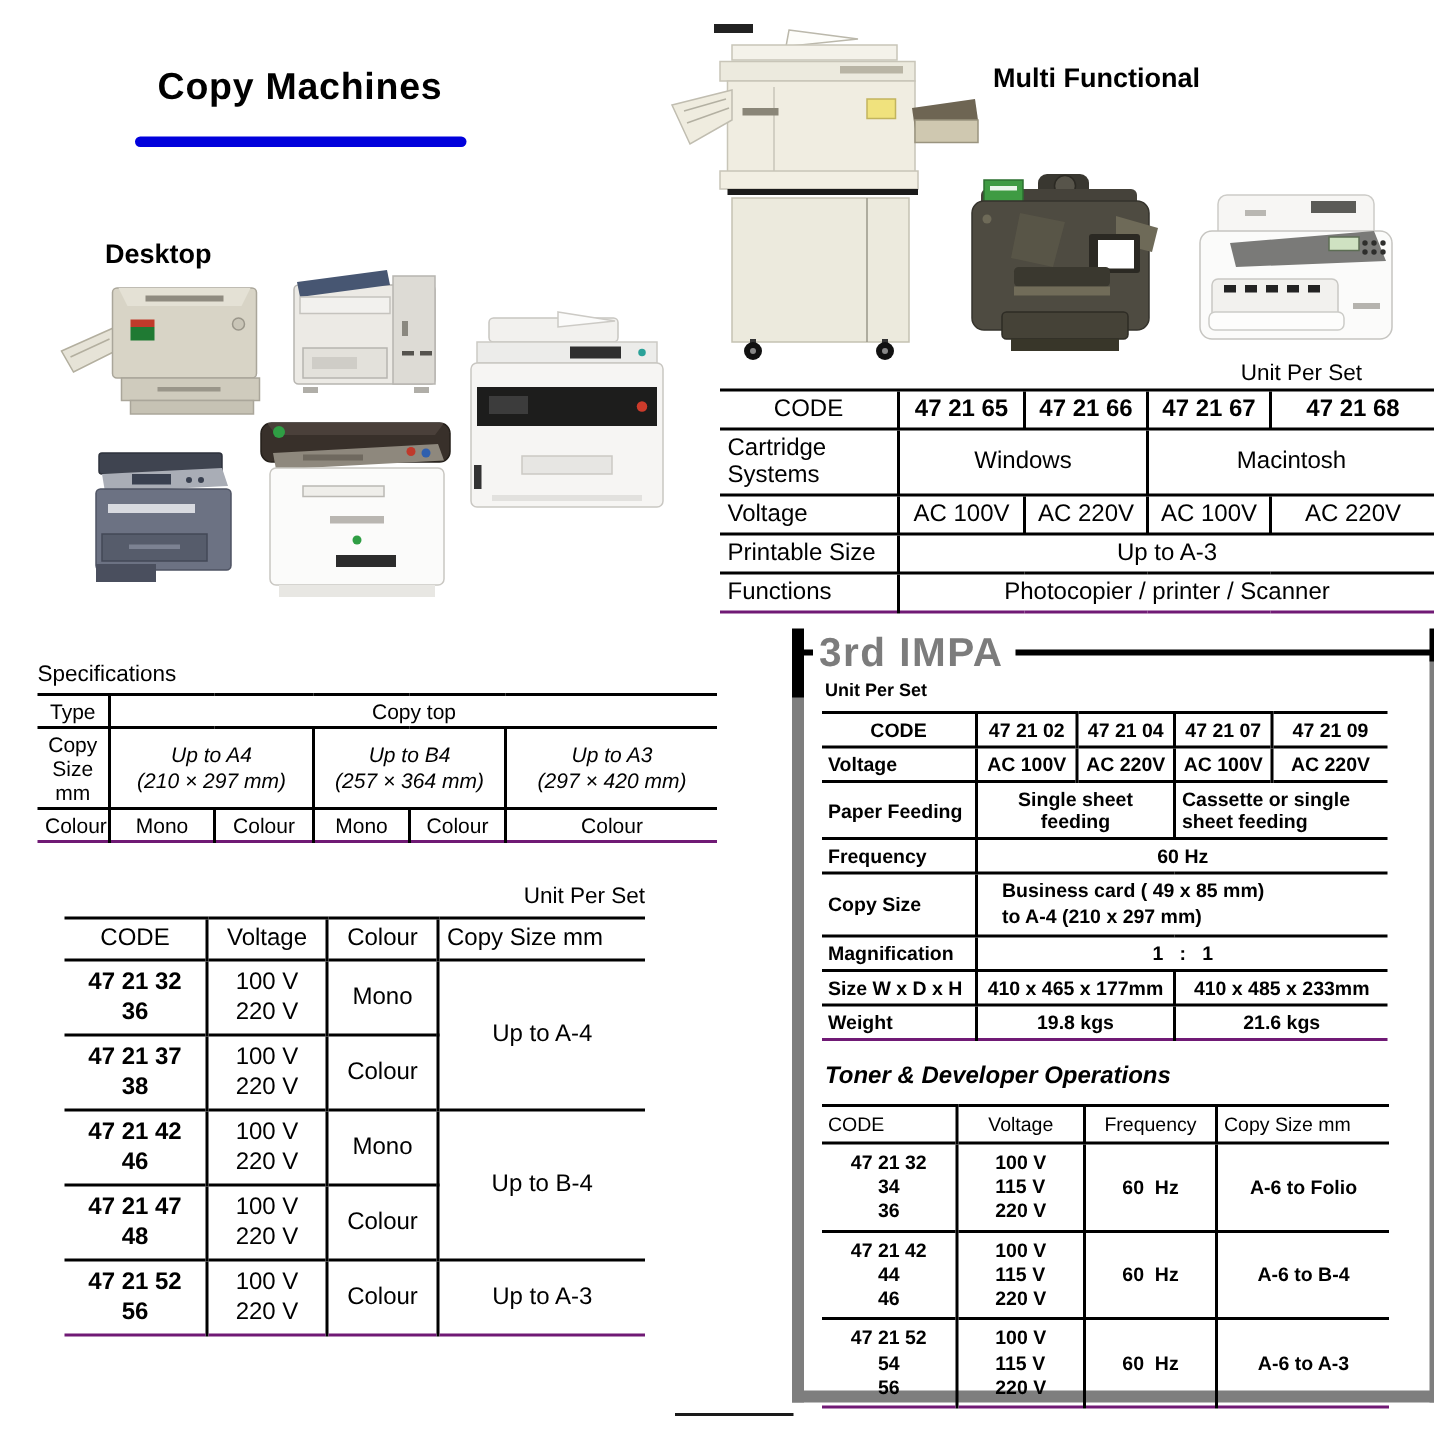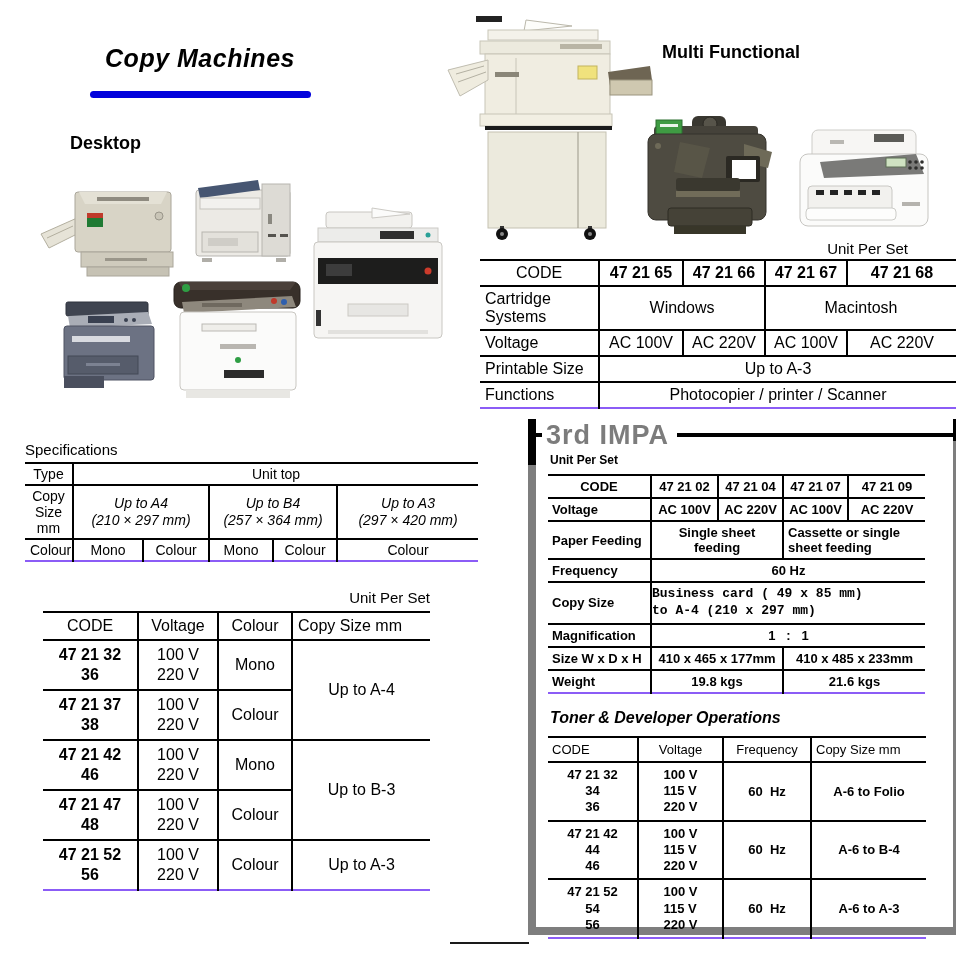--- a/index.html
+++ b/index.html
@@ -2,30 +2,30 @@
 <html><head>
 <meta charset="utf-8">
 <style>
   html,body{margin:0;padding:0;background:#fff;}
   .canvas{position:relative;width:956px;height:960px;background:#ffffff;overflow:hidden;
           font-family:"Liberation Sans",sans-serif;color:#000;}
   .abs{position:absolute;}
 
   
   .page-title{left:70px;top:44px;width:260px;text-align:center;font-size:25px;
-              font-weight:bold;font-style:italic;letter-spacing:.5px;}
+              font-weight:bold;letter-spacing:.5px;}
   .title-underline{left:90px;top:91px;width:221px;height:7px;background:#0101dc;border-radius:4px;}
   .sec-label{font-size:18px;font-weight:bold;}
-  .desktop-label{left:70px;top:133px;}
+  .desktop-label{left:70px;top:159px;}
   .mf-label{left:662px;top:42px;}
   .ups{font-size:15px;}
 
   
   table{border-collapse:collapse;table-layout:fixed;}
-  .t{border-bottom:2px solid #8b5cf6;}
+  .t{border-bottom:2px solid #701a75;}
   .t td{border-top:2px solid #000;border-left:2px solid #000;padding:2px 5px;vertical-align:middle;overflow:hidden;}
   .t tr td:first-child{border-left:none;}
   .c{text-align:center;}
   .l{text-align:left;}
   .b{font-weight:bold;}
   .pre{white-space:pre;margin-left:21px;}
   .stack{display:inline-block;text-align:center;}
   .stack span{display:block;line-height:1.25;}
   .vstack{display:inline-block;text-align:left;}
   .vstack span{display:block;line-height:1.25;}
@@ -48,21 +48,21 @@
   .impa-legend{position:absolute;left:-8px;right:-8px;top:-16px;height:32px;display:flex;align-items:center;}
   .impa-legend .dash{width:14px;height:4px;background:#000;}
   .impa-legend .legend-text{font-size:27px;font-weight:bold;color:#7c7c7c;line-height:1;
                             padding:0 8px 0 4px;background:#fff;letter-spacing:1px;}
   .impa-legend .line{flex:1;height:4px;background:#000;}
   .cart-head{display:flex;justify-content:space-between;align-items:flex-end;margin:18px 10px 0 14px;}
   .cart-title,.toner-title{font-size:16px;font-weight:bold;font-style:italic;}
   .cart-ups{font-size:12px;font-weight:bold;}
   .cart-table{margin:7px 0 0 12px;width:377px;font-size:13px;}
   .cart-table td{font-weight:bold;padding:3px 4px;}
-  .cart-table .cs-lines{padding-left:0;line-height:1.3;font-family:Liberation Mono, monospace;}
+  .cart-table .cs-lines{padding-left:16px;line-height:1.3;}
   .toner-title{display:block;margin:15px 0 0 14px;}
   .toner-table{margin:9px 0 0 12px;width:378px;font-size:13px;}
   .toner-table td{padding:4px 4px;}
   .toner-table .hdr td{font-weight:normal;}
   .toner-table .val{font-weight:bold;}
 
   .bottom-mark{left:450px;top:942px;width:79px;height:2px;background:#1a1a1a;}
 
   svg{display:block;}
 </style>
@@ -279,21 +279,21 @@
         <col style="width:48px">
         <col style="width:70px">
         <col style="width:66px">
         <col style="width:64px">
         <col style="width:64px">
         <col style="width:141px">
       </colgroup>
     <tbody>
         <tr>
       <td class="c">Type</td>
-      <td class="c" colspan="5">Unit top</td>
+      <td class="c" colspan="5">Copy top</td>
     </tr>
     <tr>
       <td class="c">Copy Size mm</td>
       <td class="c two" colspan="2">
         <div>Up to A4</div>
         <div>(210 × 297 mm)</div>
       </td>
       <td class="c two" colspan="2">
         <div>Up to B4</div>
         <div>(257 × 364 mm)</div>
@@ -337,21 +337,21 @@
     </tr>
     <tr>
       <td class="c"><span class="stack b"><span>47 21 37</span><span>38</span></span></td>
       <td class="c"><span class="vstack"><span>100 V</span><span>220 V</span></span></td>
       <td class="c">Colour</td>
     </tr>
     <tr>
       <td class="c"><span class="stack b"><span>47 21 42</span><span>46</span></span></td>
       <td class="c"><span class="vstack"><span>100 V</span><span>220 V</span></span></td>
       <td class="c">Mono</td>
-      <td class="c" rowspan="2">Up to B-3</td>
+      <td class="c" rowspan="2">Up to B-4</td>
     </tr>
     <tr>
       <td class="c"><span class="stack b"><span>47 21 47</span><span>48</span></span></td>
       <td class="c"><span class="vstack"><span>100 V</span><span>220 V</span></span></td>
       <td class="c">Colour</td>
     </tr>
     <tr>
       <td class="c"><span class="stack b"><span>47 21 52</span><span>56</span></span></td>
       <td class="c"><span class="vstack"><span>100 V</span><span>220 V</span></span></td>
       <td class="c">Colour</td>

